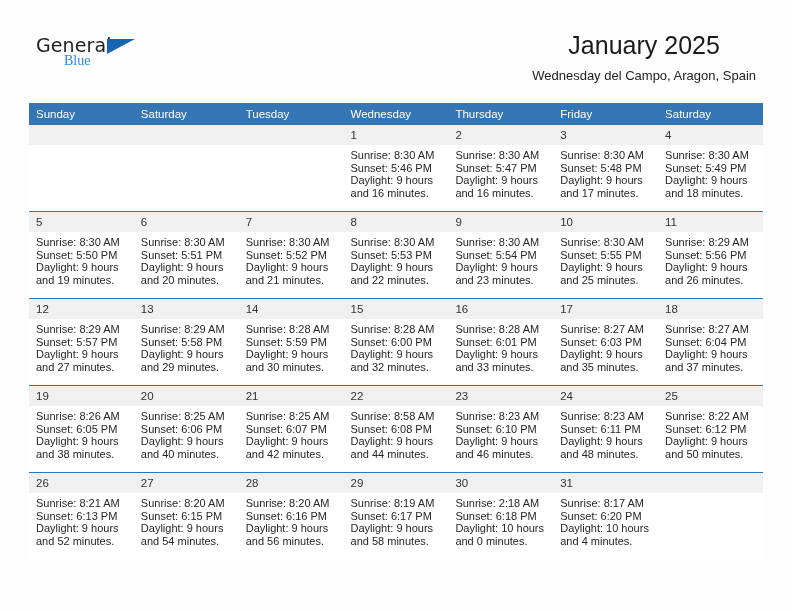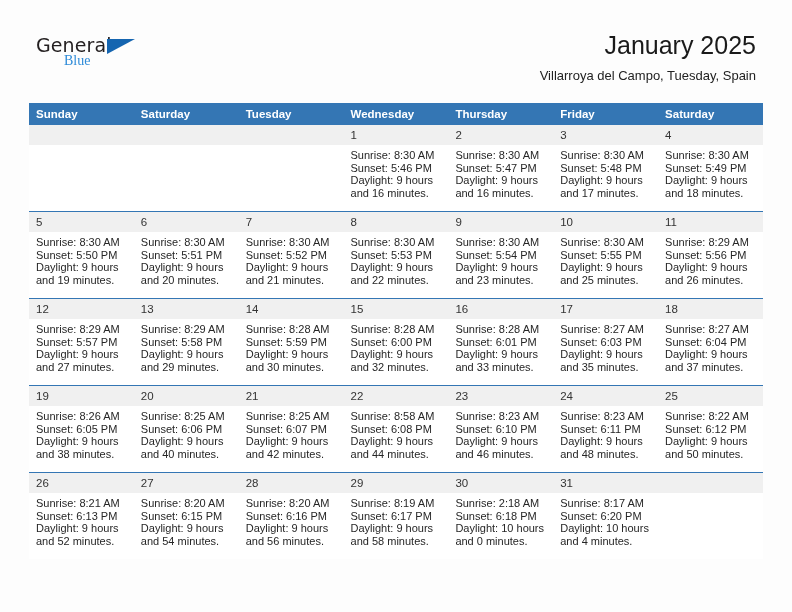--- a/index.html
+++ b/index.html
@@ -61,21 +61,21 @@
     top: 19px;
     font-size: 14px;
     color: #2e8bd8;
     font-family: Liberation Serif, serif;
     font-weight: 400;
   }
   .titles {
     position: absolute;
     right: 0;
     top: 0;
-    text-align: right;
+    text-align: center;
   }
   .cal-title {
     font-size: 25px;
     color: #1a1a1a;
     line-height: 30px;
     white-space: nowrap;
   }
   .cal-sub {
     font-size: 13px;
     color: #222;
@@ -90,21 +90,21 @@
     left: 29px;
     top: 103px;
     width: 734px;
     border-collapse: collapse;
     table-layout: fixed;
   }
   .cal th {
     background: #3476b4;
     color: #ffffff;
     font-size: 11.5px;
-    font-weight: bold;
+    font-weight: normal;
     text-align: left;
     padding: 5px 0 5px 7px;
     height: 12px;
     border: none;
   }
   .cal td {
     vertical-align: top;
     padding: 0;
     width: 104.85px;
     height: 86px;
@@ -151,21 +151,21 @@
   <div class="top">
 
     <div class="brand">
       <span class="brand-general">General</span>
       <span class="brand-tri"></span>
       <span class="brand-blue">Blue</span>
     </div>
 
     <div class="titles">
       <div class="cal-title">January 2025</div>
-      <div class="cal-sub">Villarroya del Campo, Tuesday, Spain</div>
+      <div class="cal-sub">Wednesday del Campo, Aragon, Spain</div>
     </div>
 
   </div>
 
   <table class="cal">
     <thead>
       <tr id="weekday-row">
           <th>Sunday</th>
           <th>Saturday</th>
           <th>Tuesday</th>

